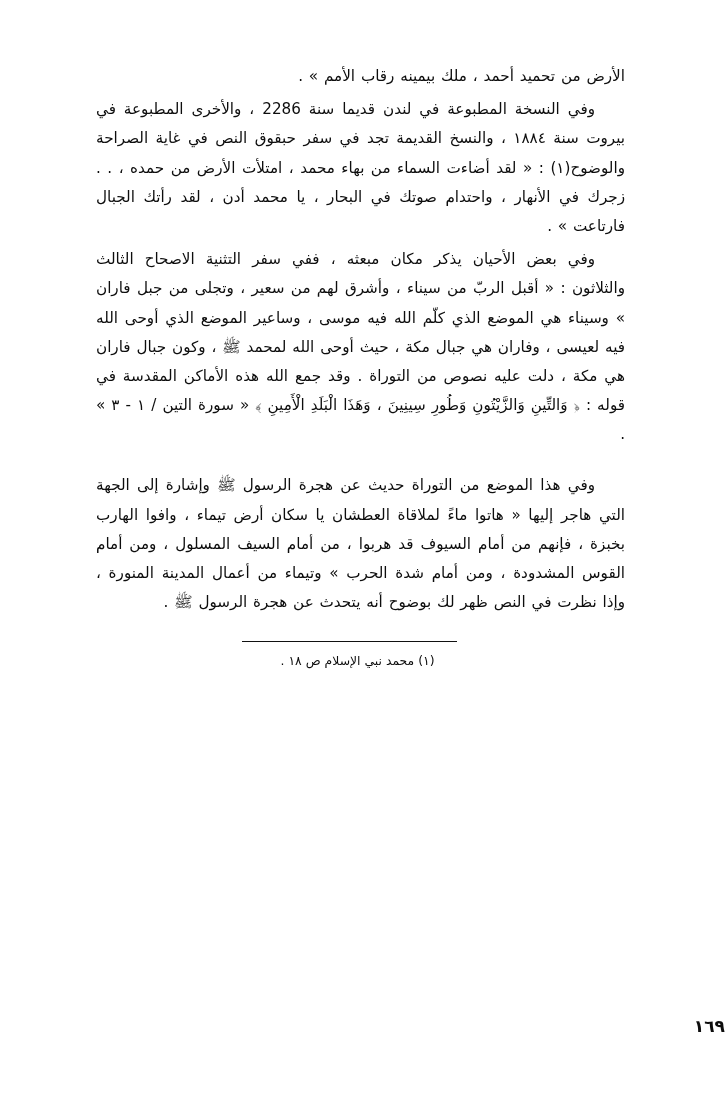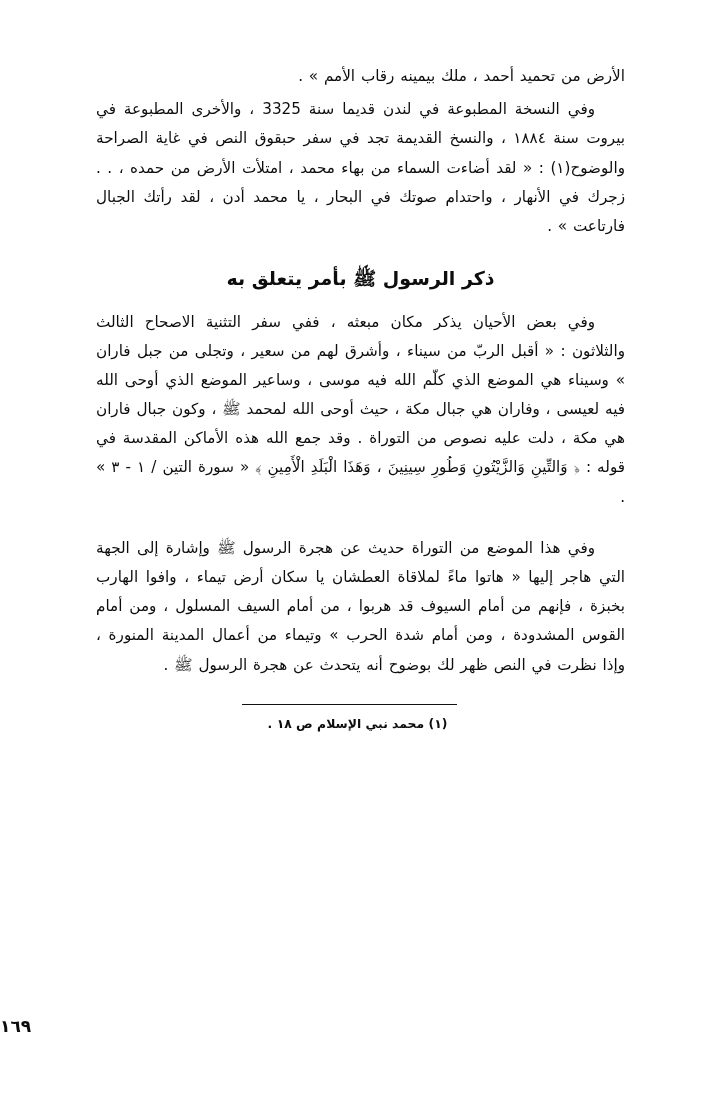--- a/index.html
+++ b/index.html
@@ -60,44 +60,42 @@
     background: #111;
     margin: 14px 0 8px auto;
     margin-right: 168px;
   }
   .footnote {
     font-size: 12.4px;
     line-height: 1.7;
     text-align: center;
     margin: 0;
     padding-right: 6px;
-    font-weight: bold;
   }
   .page-number {
     position: absolute;
     left: 0;
     right: 0;
     bottom: 58px;
-    text-align: left;
+    text-align: right;
     font-size: 17px;
     font-weight: bold;
     letter-spacing: 1px;
   }
 </style>
 </head>
 <body>
 
 <div class="page">
   <div class="content">
 
     <p class="para first">الأرض من تحميد أحمد ، ملك بيمينه رقاب الأمم » .</p>
 
-    <p class="para indent">وفي النسخة المطبوعة في لندن قديما سنة 3325 ، والأخرى المطبوعة في بيروت سنة ١٨٨٤ ، والنسخ القديمة تجد في سفر حبقوق النص في غاية الصراحة والوضوح(١) : « لقد أضاءت السماء من بهاء محمد ، امتلأت الأرض من حمده ، . . زجرك في الأنهار ، واحتدام صوتك في البحار ، يا محمد أدن ، لقد رأتك الجبال فارتاعت » .</p>
+    <p class="para indent">وفي النسخة المطبوعة في لندن قديما سنة 2286 ، والأخرى المطبوعة في بيروت سنة ١٨٨٤ ، والنسخ القديمة تجد في سفر حبقوق النص في غاية الصراحة والوضوح(١) : « لقد أضاءت السماء من بهاء محمد ، امتلأت الأرض من حمده ، . . زجرك في الأنهار ، واحتدام صوتك في البحار ، يا محمد أدن ، لقد رأتك الجبال فارتاعت » .</p>
 
-    <div class="heading">ذكر الرسول ﷺ بأمر يتعلق به</div>
 
     <p class="para indent">وفي بعض الأحيان يذكر مكان مبعثه ، ففي سفر التثنية الاصحاح الثالث والثلاثون : « أقبل الربّ من سيناء ، وأشرق لهم من سعير ، وتجلى من جبل فاران » وسيناء هي الموضع الذي كلّم الله فيه موسى ، وساعير الموضع الذي أوحى الله فيه لعيسى ، وفاران هي جبال مكة ، حيث أوحى الله لمحمد ﷺ ، وكون جبال فاران هي مكة ، دلت عليه نصوص من التوراة . وقد جمع الله هذه الأماكن المقدسة في قوله : ﴿ وَالتِّينِ وَالزَّيْتُونِ وَطُورِ سِينِينَ ، وَهَذَا الْبَلَدِ الْأَمِينِ ﴾ « سورة التين / ١ - ٣ » .</p>
 
     <div class="spacer-sm"></div>
 
 
     <div class="spacer-md"></div>
 
     <p class="para indent">وفي هذا الموضع من التوراة حديث عن هجرة الرسول ﷺ وإشارة إلى الجهة التي هاجر إليها « هاتوا ماءً لملاقاة العطشان يا سكان أرض تيماء ، وافوا الهارب بخبزة ، فإنهم من أمام السيوف قد هربوا ، من أمام السيف المسلول ، ومن أمام القوس المشدودة ، ومن أمام شدة الحرب » وتيماء من أعمال المدينة المنورة ، وإذا نظرت في النص ظهر لك بوضوح أنه يتحدث عن هجرة الرسول ﷺ .</p>
 

